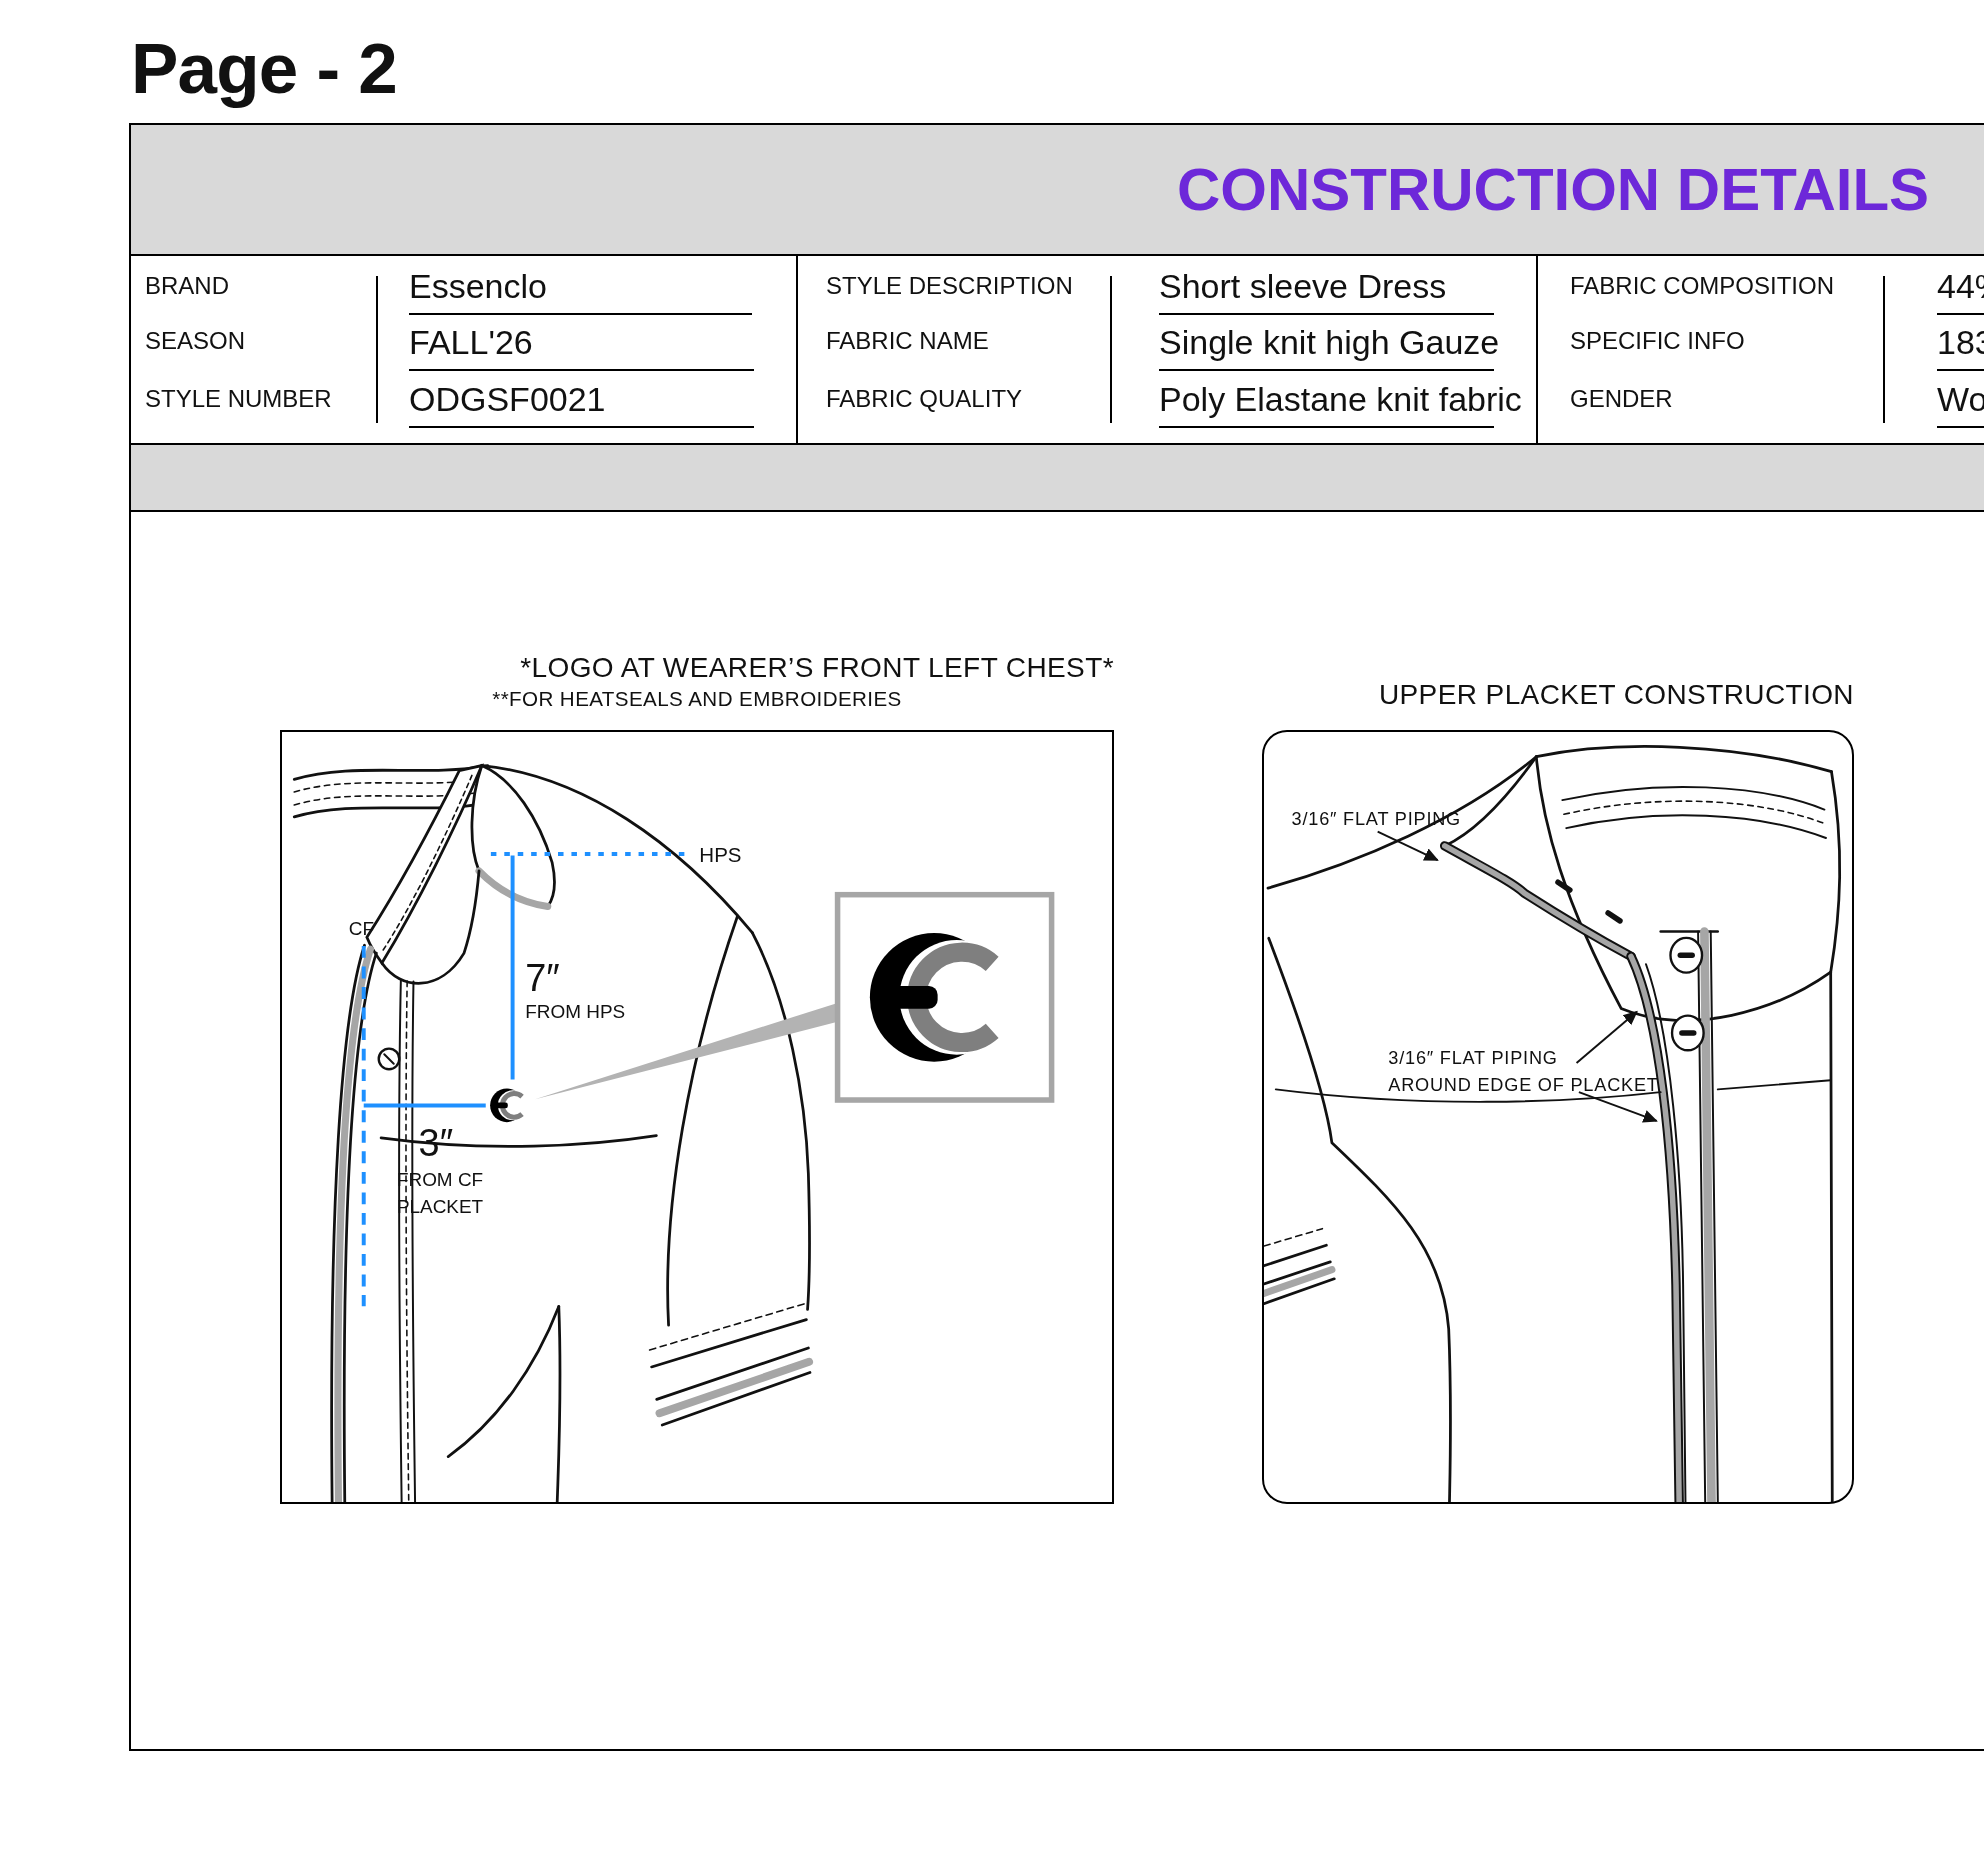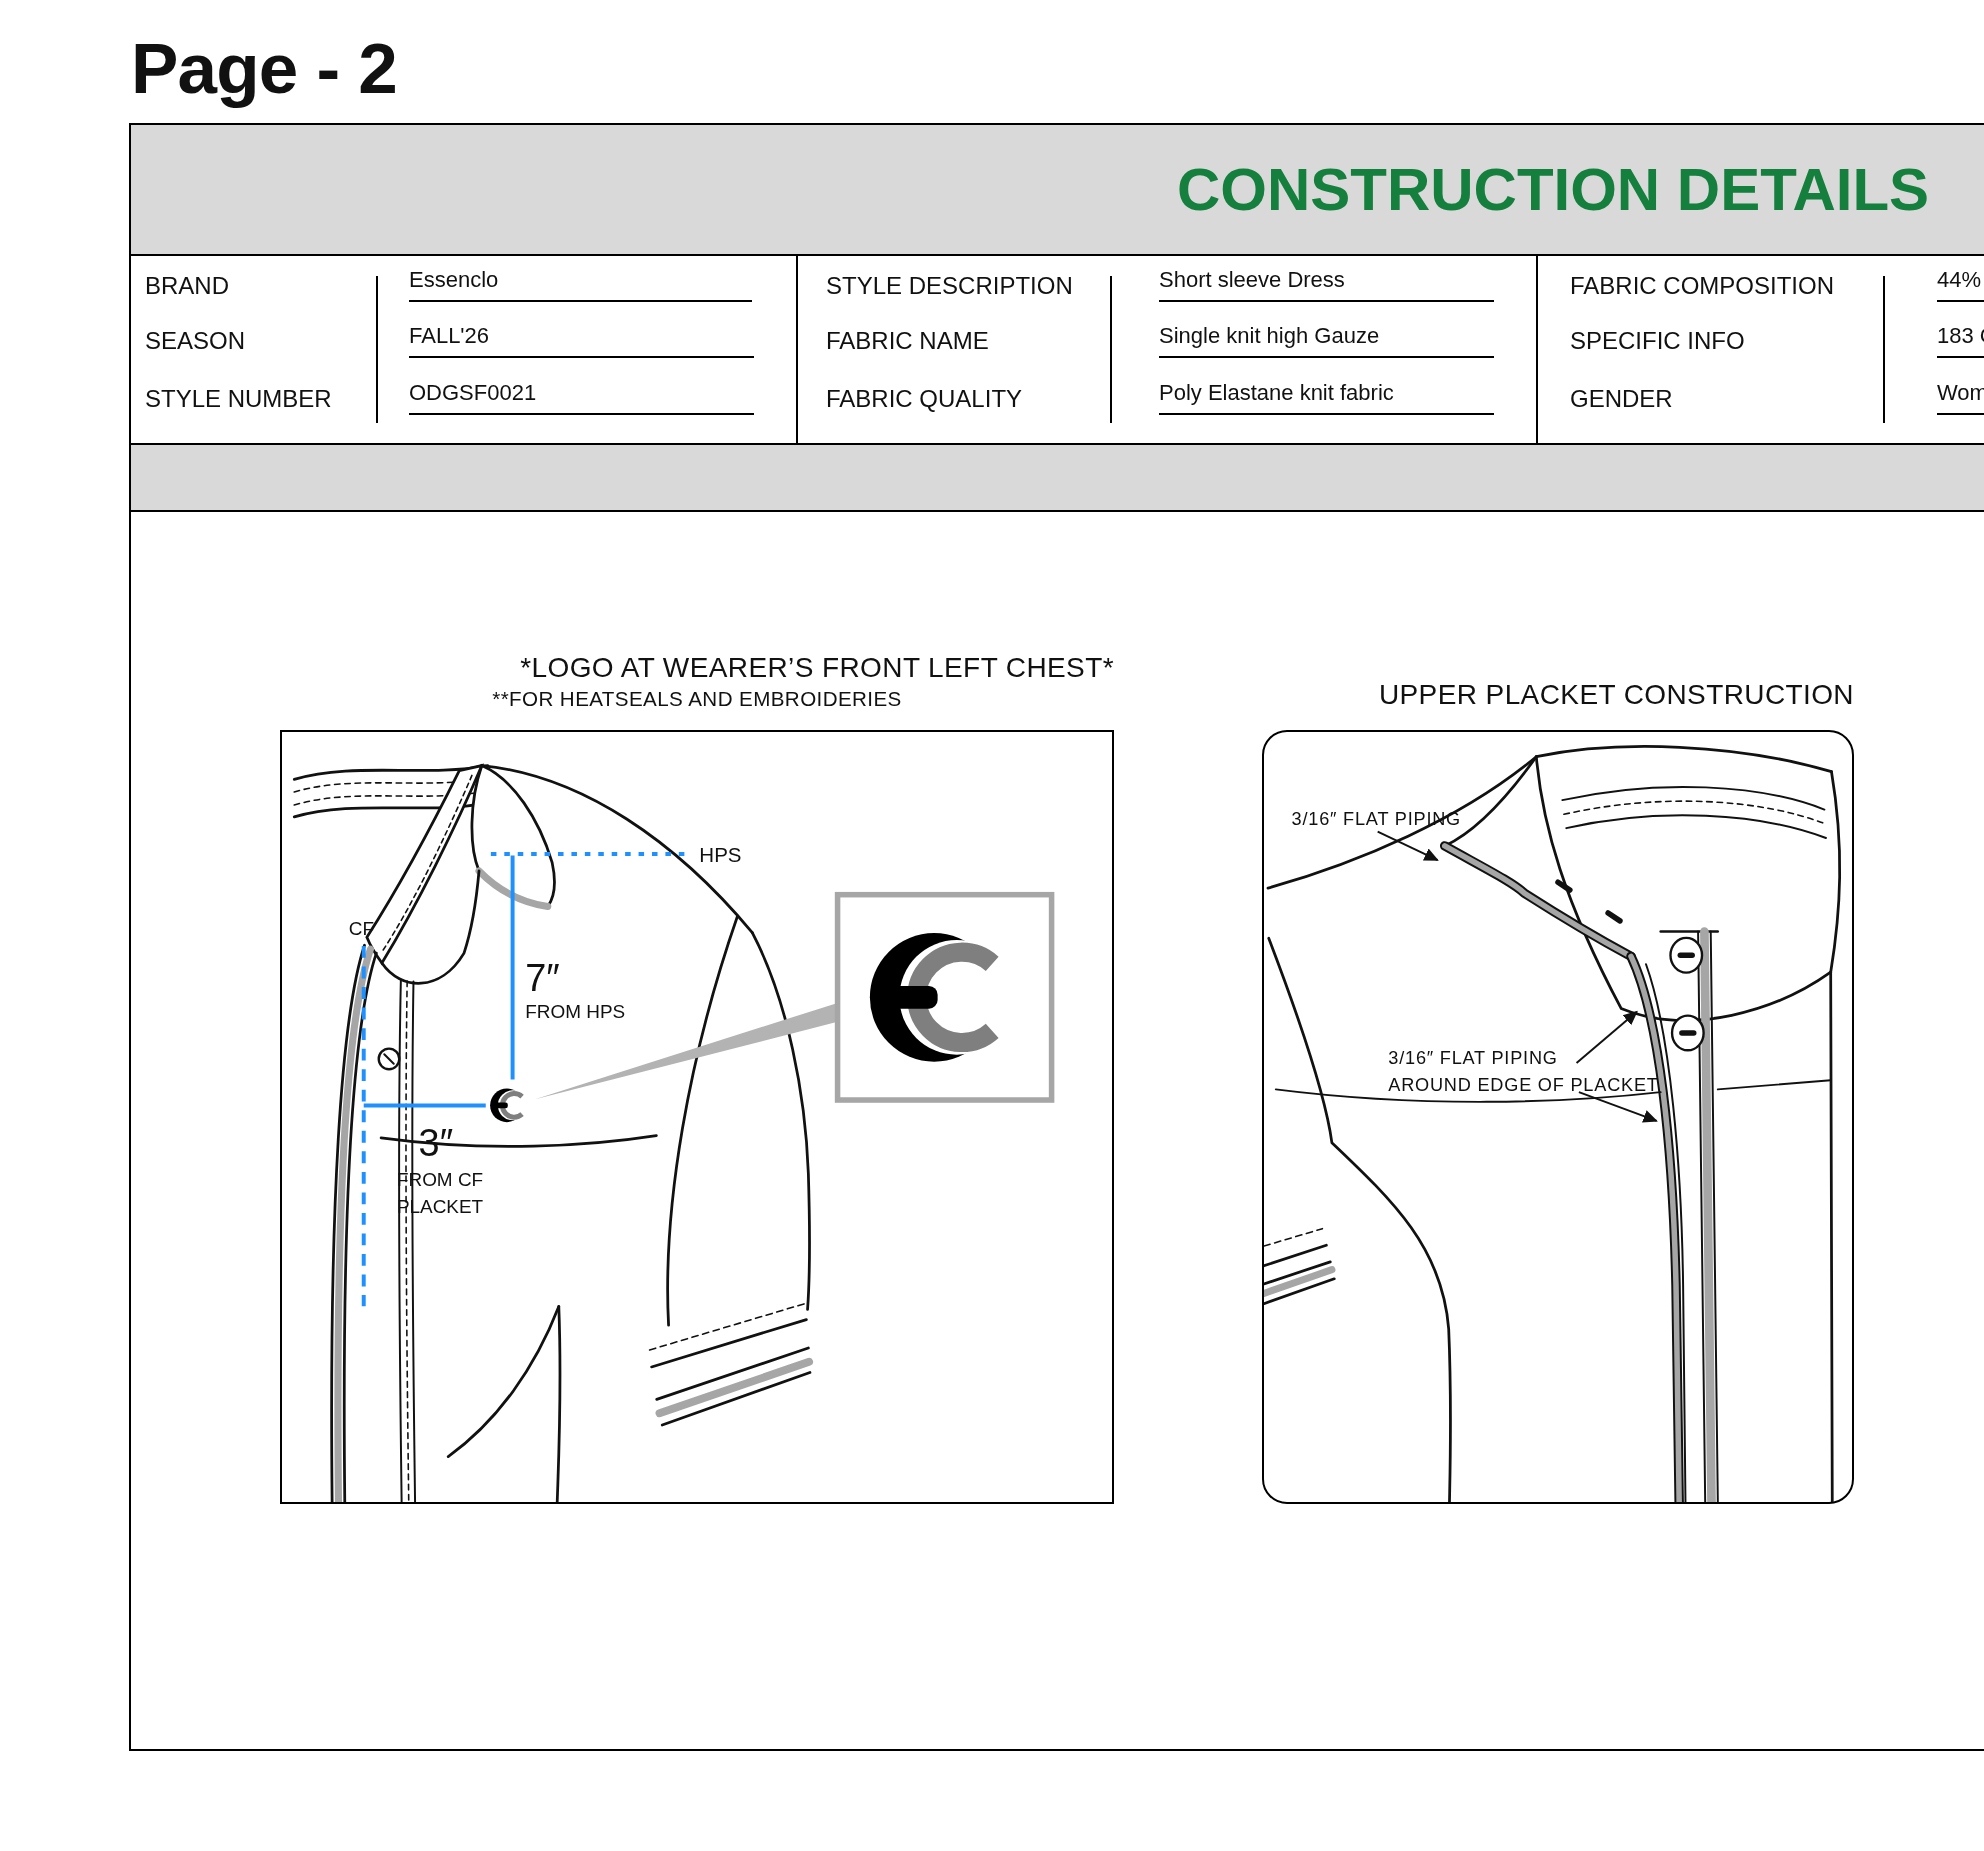--- a/index.html
+++ b/index.html
@@ -3,24 +3,24 @@
 <meta charset="utf-8">
 <style>
   html,body{margin:0;padding:0;}
   body{width:3072px;height:1852px;background:#fff;position:relative;
        font-family:"Liberation Sans",sans-serif;color:#111;}
   .page-label{position:absolute;left:131px;top:28px;font-size:71px;font-weight:700;letter-spacing:-0.8px;}
   .doc{position:absolute;left:129px;top:123px;width:2848px;height:1628px;
        border:2.8px solid #000;box-sizing:border-box;background:#fff;}
   .band-top{height:131px;background:#D9D9D9;border-bottom:2.4px solid #000;box-sizing:border-box;
        display:flex;align-items:center;justify-content:center;}
-  .doc-title{font-size:60px;font-weight:700;color:#15803d;}
+  .doc-title{font-size:60px;font-weight:700;color:#6d28d9;}
   .info-row{position:relative;height:187px;background:#fff;}
   .flabel{position:absolute;font-size:24px;white-space:nowrap;}
-  .fvalue{position:absolute;font-size:22px;white-space:nowrap;border-bottom:2.4px solid #000;
+  .fvalue{position:absolute;font-size:34px;white-space:nowrap;border-bottom:2.4px solid #000;
           padding-bottom:7.1px;box-sizing:border-box;}
   .vdiv{position:absolute;top:0;bottom:0;width:2px;background:#000;}
   .vthin{position:absolute;top:20px;height:147px;width:1.6px;background:#000;}
   .band-mid{height:69px;background:#D9D9D9;border-top:2.4px solid #000;border-bottom:2.4px solid #000;box-sizing:border-box;}
   .content{position:relative;height:1230px;background:#fff;overflow:hidden;}
   .panel{position:absolute;top:218px;border:2.4px solid #000;box-sizing:border-box;background:#fff;}
   #panel1-box{left:149px;width:834px;height:774px;}
   #panel2-box{left:1131px;width:592px;height:774px;border-radius:25px;}
   .panel-title{position:absolute;font-size:28px;font-weight:400;text-align:right;white-space:nowrap;letter-spacing:0.4px;}
   .panel-subtitle{position:absolute;font-size:20.6px;text-align:center;white-space:nowrap;letter-spacing:0.4px;}

